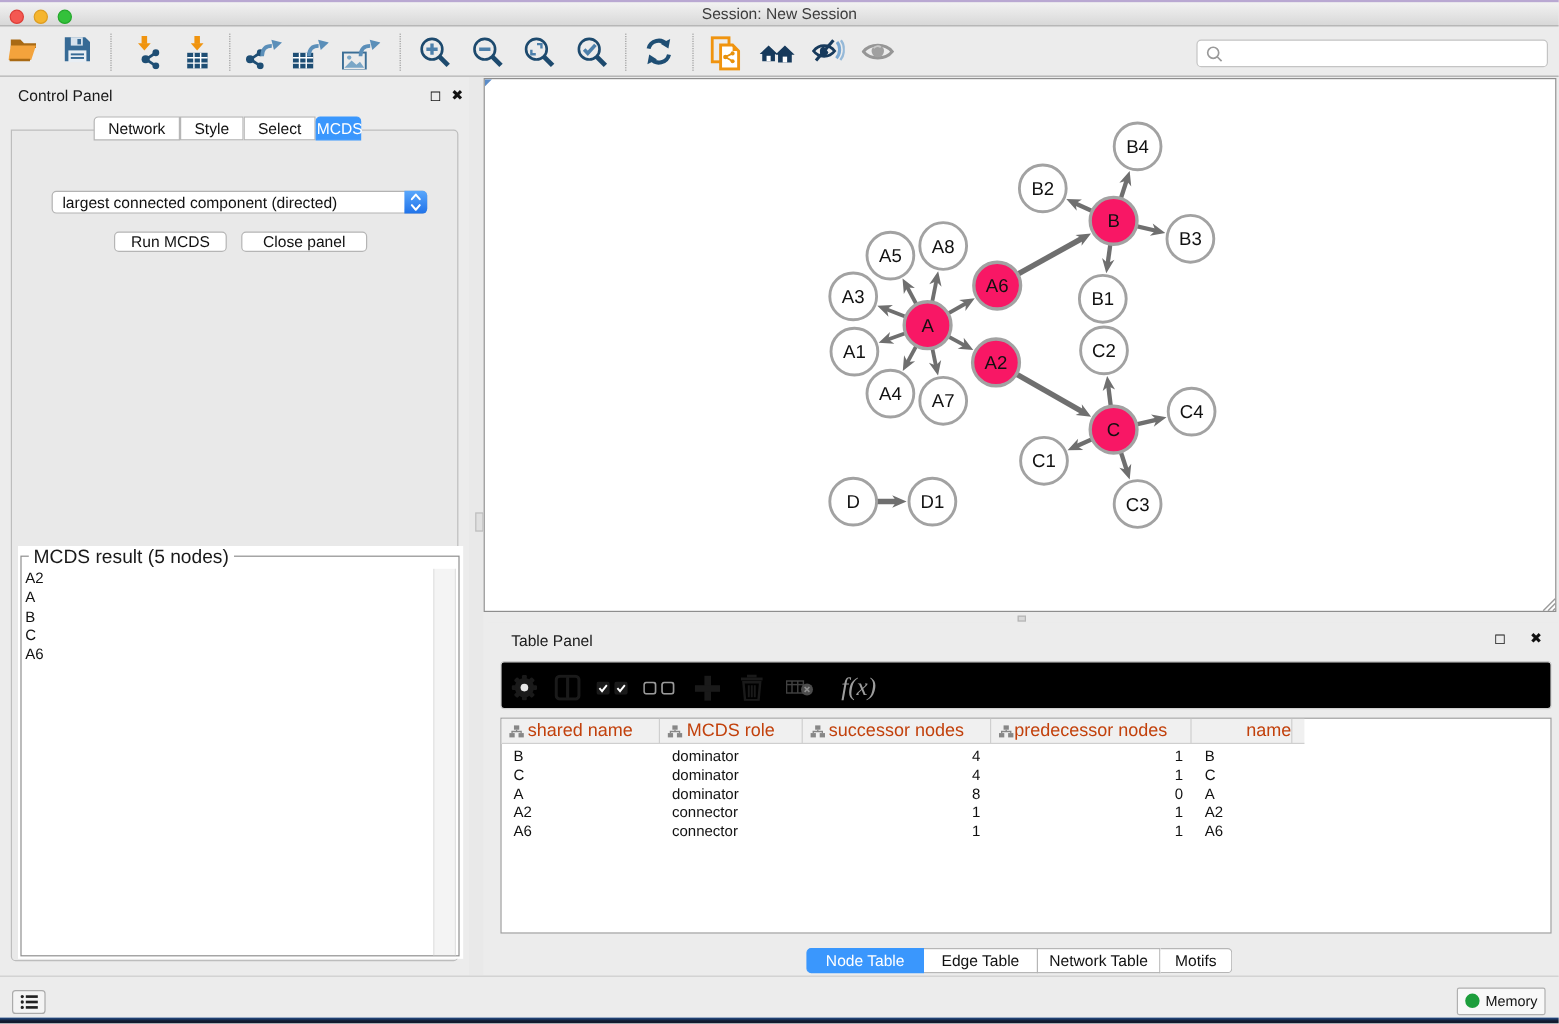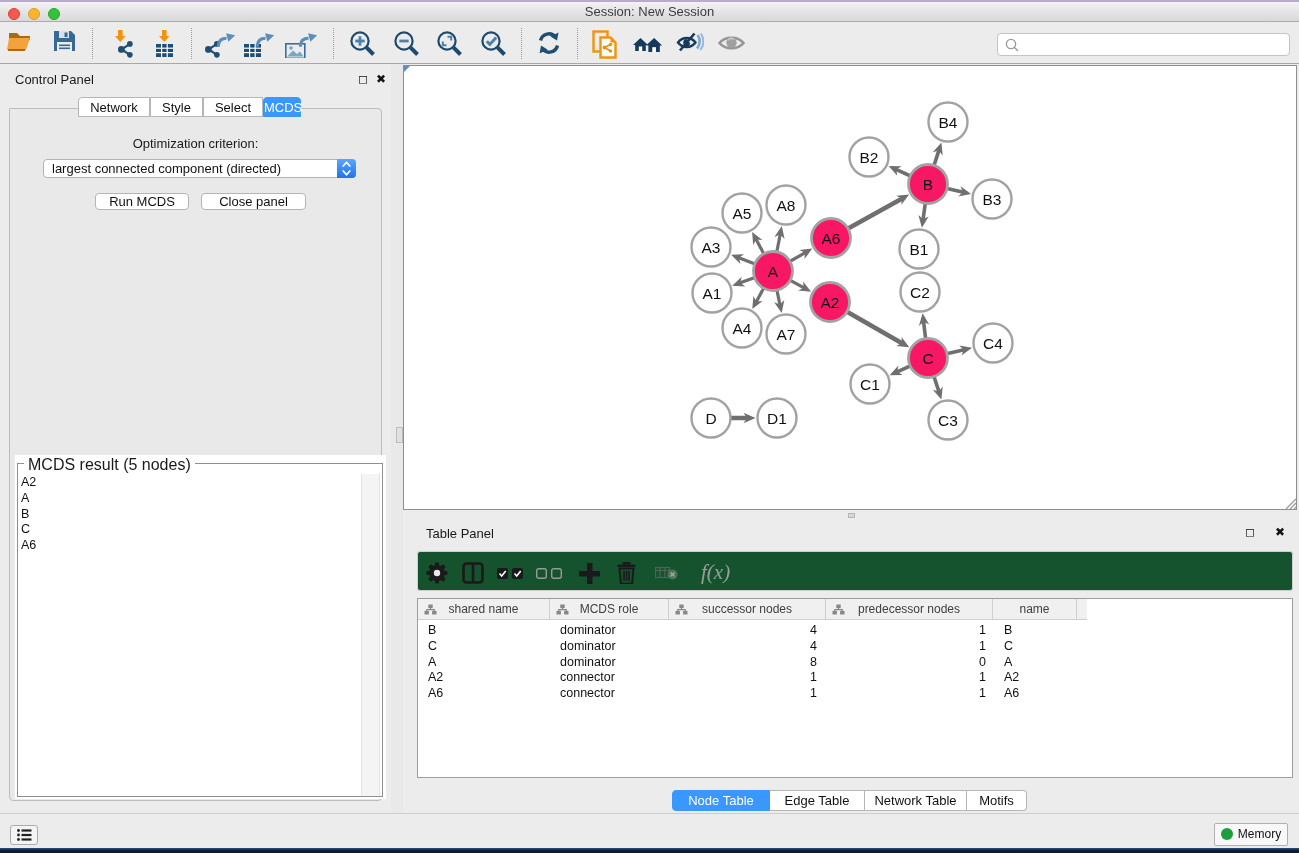--- a/index.html
+++ b/index.html
@@ -45,25 +45,25 @@
 
 #vdiv { left:391px; top:64px; width:12px; height:749px; background:#e9e9e9; }
 
 #netwin { left:403px; top:65px; width:894px; height:445px; background:#fff; border:1px solid #8e8e8e; }
 #nettitle { position:absolute; left:0; top:0; width:892px; height:19px;
   background:linear-gradient(#f0f0f0,#d9d9d9); border-bottom:1px solid #b0b0b0; }
 #nettitle .t { width:100%; text-align:center; font-size:12.5px; color:#333; line-height:18px; }
 
 #tpanel { left:406px; top:519px; width:893px; height:294px; background:#ececec; }
 #tpanel .hdr { position:absolute; left:20px; top:7px; font-size:13px; color:#1a1a1a; }
-#ttoolbar { position:absolute; left:11px; top:32px; width:876px; height:40px; background:#14532d;
+#ttoolbar { position:absolute; left:11px; top:32px; width:876px; height:40px; background:#000000;
   border:1px solid #cfcfcf; border-radius:3px; }
 #ttable { position:absolute; left:11px; top:79px; width:876px; height:180px; background:#fff; border:1px solid #9d9d9d; }
 #thead { position:absolute; left:0; top:0; width:669px; height:21px; background:#f0f0f0; border-bottom:1px solid #cfcfcf; }
-.th { position:absolute; top:0; height:21px; border-right:1px solid #cfcfcf; font-size:12px; color:#404040;
+.th { position:absolute; top:0; height:21px; border-right:1px solid #cfcfcf; font-size:15px; color:#c2410c;
   text-align:center; line-height:20px; }
 .trow { position:absolute; font-size:12.5px; color:#111; }
 
 #statusbar { left:0; top:813px; width:1299px; height:35px; background:#ececec; border-top:1px solid #cdcdcd; }
 #bottomstrip { left:0; top:848px; width:1299px; height:5px; background:linear-gradient(#27508c,#111a2e 55%); }
 #membtn { position:absolute; right:11px; top:9px; width:74px; height:23px; background:#f8f8f8;
   border:1px solid #b0b0b0; border-radius:2px; font-size:12px; color:#111; line-height:21px; text-align:center; }
 #listbtn { position:absolute; left:10px; top:11px; width:28px; height:20px; background:#f4f4f4;
   border:1px solid #ababab; border-radius:3px; }
 svg { display:block; }
@@ -271,21 +271,20 @@
   <div class="hdr">Control Panel</div>
   <div class="winbtns" style="left:358px;">◻</div>
   <div class="winbtns" style="left:376px;">✖</div>
   <div class="tabs" style="left:78px; top:33px;">
     <div class="tab first" style="left:0;width:72px;">Network</div>
     <div class="tab" style="left:72px;width:53px;">Style</div>
     <div class="tab" style="left:125px;width:60px;">Select</div>
     <div class="tab sel" style="left:185px;width:38px;">MCDS</div>
   </div>
   <div id="tabpane"></div>
-  <div id="optlabel">Optimization criterion:</div>
   <div id="combo">largest connected component (directed)<div id="combobtn">
         <svg width="11" height="17" viewBox="0 0 11 17" style="margin:1px auto 0;">
           <path d="M2.2 6 L5.5 2.2 L8.8 6 M2.2 11 L5.5 14.8 L8.8 11" fill="none" stroke="#fff" stroke-width="1.7" stroke-linecap="round" stroke-linejoin="round"></path>
         </svg>
       </div></div>
   <div class="btn" style="left:95px;top:129px;width:94px;">Run MCDS</div>
   <div class="btn" style="left:201px;top:129px;width:105px;">Close panel</div>
   <div id="mcdsbox">
     <div id="mcdsborder"></div>
     <div id="mcdssb"></div>
@@ -504,21 +503,21 @@
               <g fill="#878787">
                 <rect x="4.3" y="0.5" width="4.4" height="3.6"></rect>
                 <rect x="0.5" y="6.9" width="4.4" height="3.6"></rect>
                 <rect x="8.1" y="6.9" width="4.4" height="3.6"></rect>
               </g>
               <g fill="none" stroke="#878787" stroke-width="1.1">
                 <path d="M6.5 4.1 v1.5 M2.7 6.9 v-1.3 h7.6 v1.3"></path>
               </g>
             </svg>
           </span>predecessor nodes</div>
-        <div class="th" style="left:575px;width:84px;">name</div>
+        <div class="th" style="left:575px;width:84px;text-align:right;">name</div>
       </div>
     <div class="trow" style="left:10px;top:24px;">B</div>
       <div class="trow" style="left:142px;top:24px;">dominator</div>
       <div class="trow" style="left:251px;top:24px;width:148px;text-align:right;">4</div>
       <div class="trow" style="left:408px;top:24px;width:160px;text-align:right;">1</div>
       <div class="trow" style="left:586px;top:24px;">B</div>
       <div class="trow" style="left:10px;top:39.8px;">C</div>
       <div class="trow" style="left:142px;top:39.8px;">dominator</div>
       <div class="trow" style="left:251px;top:39.8px;width:148px;text-align:right;">4</div>
       <div class="trow" style="left:408px;top:39.8px;width:160px;text-align:right;">1</div>

